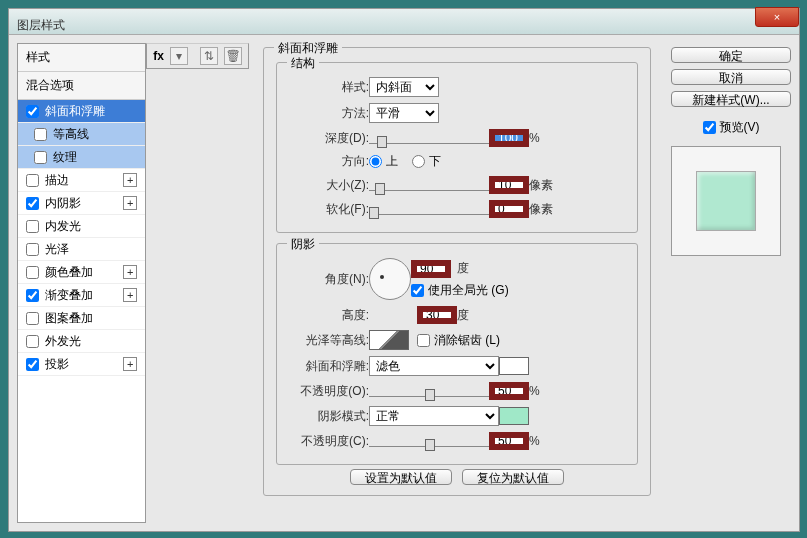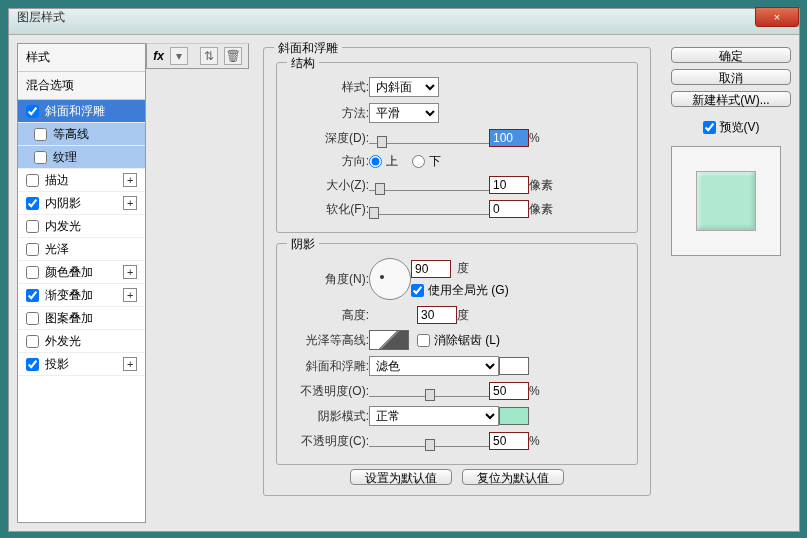--- a/index.html
+++ b/index.html
@@ -1,18 +1,18 @@
 <!DOCTYPE html>
 <html><head>
 <meta charset="utf-8">
 <style>
 *{box-sizing:border-box;margin:0;padding:0;font-family:"Microsoft YaHei","SimSun",sans-serif;font-size:12px}
 body{background:#2f7a7a;width:807px;height:538px;overflow:hidden}
 .dialog{position:absolute;top:8px;left:8px;width:792px;height:524px;background:#e8e8e8;border:1px solid #999}
-.titlebar{height:26px;background:linear-gradient(#e8f0f0,#c8dcdc);border-bottom:1px solid #aaa;display:flex;align-items:flex-start;padding:0 8px;position:relative}
+.titlebar{height:26px;background:linear-gradient(#e8f0f0,#c8dcdc);border-bottom:1px solid #aaa;display:flex;align-items:flex-end;padding:0 8px;position:relative}
 .titlebar-text{color:#333}
 .close-btn{position:absolute;right:0;top:-2px;width:44px;height:20px;background:linear-gradient(#e07050,#c03020);color:#fff;text-align:center;line-height:18px;border:1px solid #a02010;border-radius:0 0 3px 3px;font-size:11px}
 .body{display:flex;height:calc(100% - 26px);padding:8px;gap:10px}
 .left-col{width:232px;display:flex;flex-direction:row}
 .style-list{flex:1;border:1px solid #999;background:#fff;overflow:hidden}
 .list-header{padding:5px 8px;border-bottom:1px solid #ccc;background:#f5f5f5}
 .list-row{display:flex;align-items:center;padding:4px 8px;border-bottom:1px solid #eee;height:23px;background:#fff;cursor:pointer}
 .list-row.sel{background:#3d7dd6;color:#fff}
 .list-row.sub{padding-left:16px;background:#a8c8f0}
 .list-row input[type=checkbox]{margin-right:6px}
@@ -22,21 +22,21 @@
 .mid-col{flex:1;padding:4px 10px 4px 4px}
 .fieldset{border:1px solid #aaa;border-radius:3px;padding:8px 12px 10px;margin-bottom:8px;position:relative}
 .fieldset>.legend{position:absolute;top:-8px;left:10px;background:#e8e8e8;padding:0 4px}
 .inner-fs{border:1px solid #aaa;border-radius:3px;padding:8px 12px;margin-top:6px;position:relative}
 .inner-fs>.legend{position:absolute;top:-8px;left:10px;background:#e8e8e8;padding:0 4px}
 .row{display:flex;align-items:center;margin:6px 0;gap:0}
 .row .lbl{width:80px;text-align:right;color:#333}
 select{height:20px;border:1px solid #888;background:#fff;min-width:70px;padding:0 2px}
 .slider{flex:0 0 120px;height:18px;position:relative;border-bottom:1px solid #888;margin-top:-6px}
 .slider .thumb{position:absolute;top:10px;width:10px;height:12px;background:#ddd;border:1px solid #666}
-input[type=text]{width:40px;height:18px;border:1px solid #7f1d1d;padding:0 3px;text-align:left;background:#fff}
+input[type=text]{width:40px;height:18px;border:6px solid #7f1d1d;padding:0 3px;text-align:left;background:#fff}
 input.hl{background:#4a90e2;color:#fff}
 .unit{color:#333}
 .radio-grp{display:flex;gap:14px;align-items:center}
 .radio-grp label{display:flex;align-items:center;gap:4px}
 .angle-widget{width:42px;height:42px;border:1px solid #888;border-radius:50%;background:#f8f8f8;position:relative}
 .angle-widget .dot{position:absolute;width:4px;height:4px;background:#333;border-radius:50%;top:16px;left:10px}
 .swatch{width:40px;height:20px;border:1px solid #666;background:linear-gradient(135deg,#fff 48%,#888 48%,#888 52%,#555 52%)}
 .color-sw{width:30px;height:18px;border:1px solid #666;background:#fff}
 .color-sw.green{background:#a0e8c8}
 .btn{height:16px;padding:0 14px;border:1px solid #888;background:linear-gradient(#fdfdfd,#e4e4e4);border-radius:4px;cursor:pointer}
@@ -108,21 +108,21 @@
             <input type="checkbox" style="">
             <span>外发光</span>
           </div>
     <div class="list-row">
             <input type="checkbox" checked="" style="">
             <span>投影</span>
             <span class="plus">+</span>
           </div>
    </div>
    <div class="bottom-bar">
-    <span style="font-style:italic;font-weight:bold">fx</span>
+    <span style="font-weight:bold">fx</span>
     <span class="ico">▾</span>
     <span class="sep"></span>
     <span class="ico">⇅</span>
     <span class="ico">🗑</span>
    </div>
   </div>
 
   <div class="mid-col">
    <div class="fieldset">
     <span class="legend">斜面和浮雕</span>

